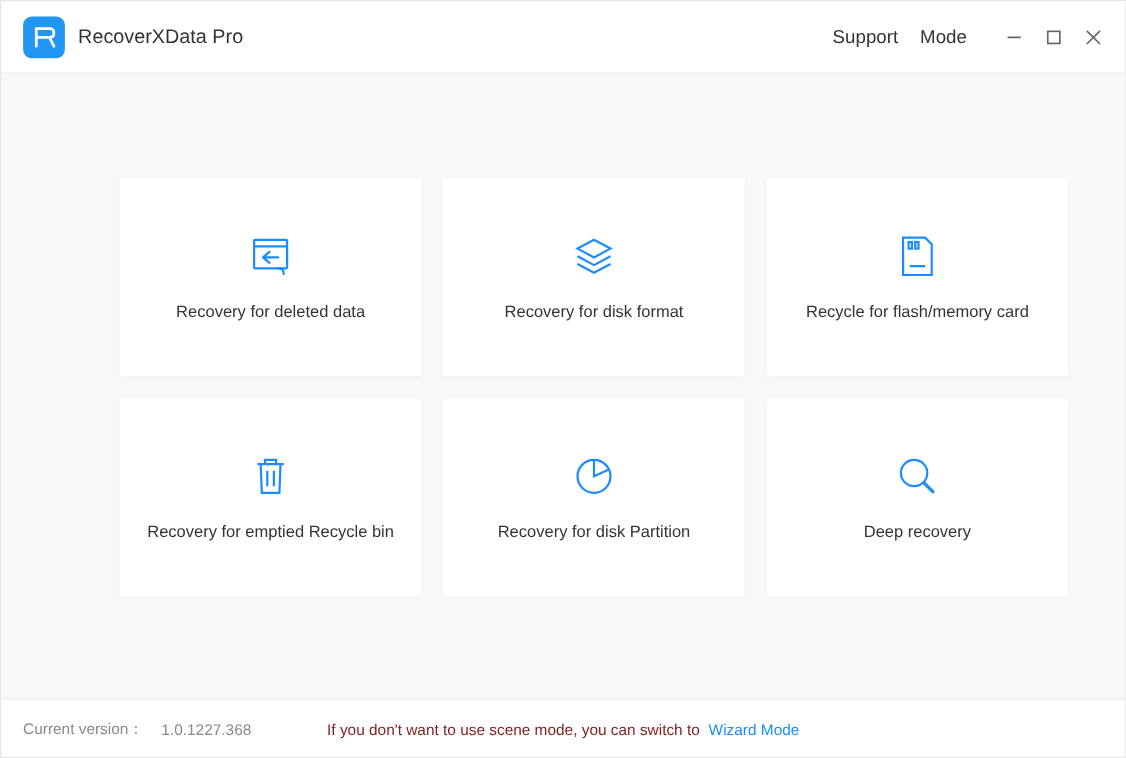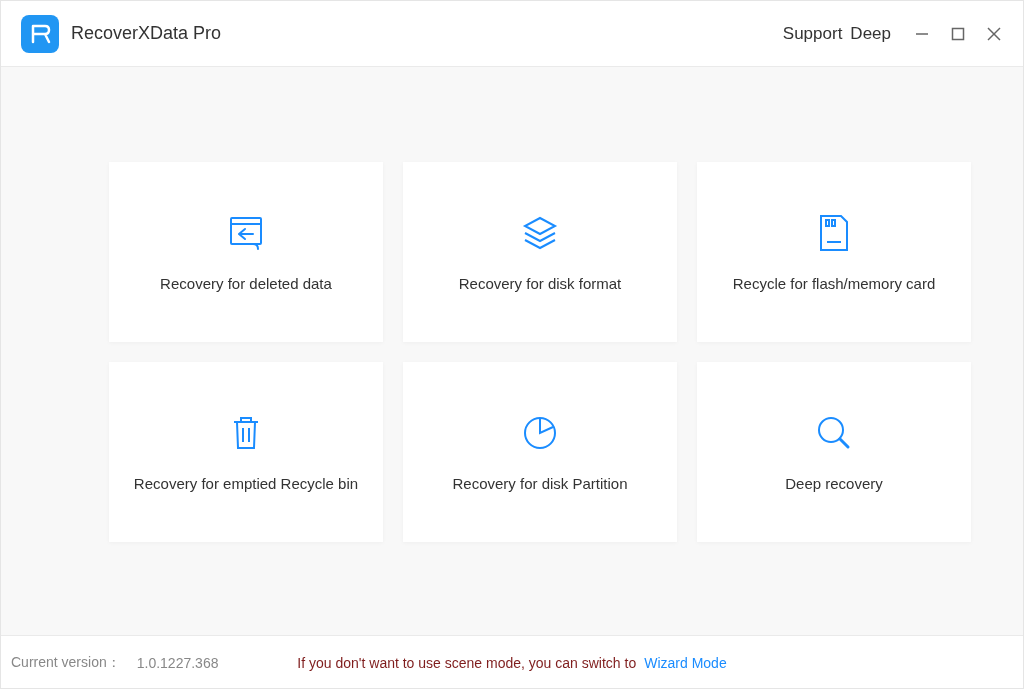--- a/index.html
+++ b/index.html
@@ -39,21 +39,21 @@
     .app-title {
       font-size: 18px;
       color: #333;
       font-weight: 400;
       text-align: center;
     }
     .titlebar-right {
       margin-left: auto;
       display: flex;
       align-items: center;
-      gap: 8px;
+      gap: 20px;
     }
     .titlebar-link {
       font-size: 17px;
       color: #333;
       cursor: pointer;
     }
     .window-controls {
       display: flex;
       align-items: center;
       gap: 18px;
@@ -101,21 +101,21 @@
       stroke-width: 2;
     }
     .card-label {
       font-size: 15px;
       color: #333;
     }
     .footer {
       height: 55px;
       display: flex;
       align-items: center;
-      padding: 0 10px;
+      padding: 0 20px;
       border-top: 1px solid #eaeaea;
       font-size: 14px;
       color: #888;
     }
     .footer-version-label {
       color: #888;
     }
     .footer-version-value {
       color: #888;
       margin-left: 16px;
@@ -147,21 +147,21 @@
 
 <div class="titlebar">
   <div class="logo">
     <svg viewBox="0 0 24 24">
       <path d="M5 4 L17 4 Q21 4 21 8 Q21 12 17 12 L5 12 M5 4 L5 20 M17 12 L21 20" stroke="#fff" stroke-width="2.5" fill="none" stroke-linecap="round"></path>
     </svg>
   </div>
   <div class="app-title">RecoverXData Pro</div>
   <div class="titlebar-right">
     <div class="titlebar-link">Support</div>
-    <div class="titlebar-link">Deep</div>
+    <div class="titlebar-link">Mode</div>
     <div class="window-controls">
       <div class="window-btn">
         <svg width="14" height="14" viewBox="0 0 14 14">
           <line x1="1" y1="7" x2="13" y2="7" stroke="#666" stroke-width="1.5"></line>
         </svg>
       </div>
       <div class="window-btn">
         <svg width="14" height="14" viewBox="0 0 14 14">
           <rect x="1.5" y="1.5" width="11" height="11" stroke="#666" stroke-width="1.5" fill="none"></rect>
         </svg>

